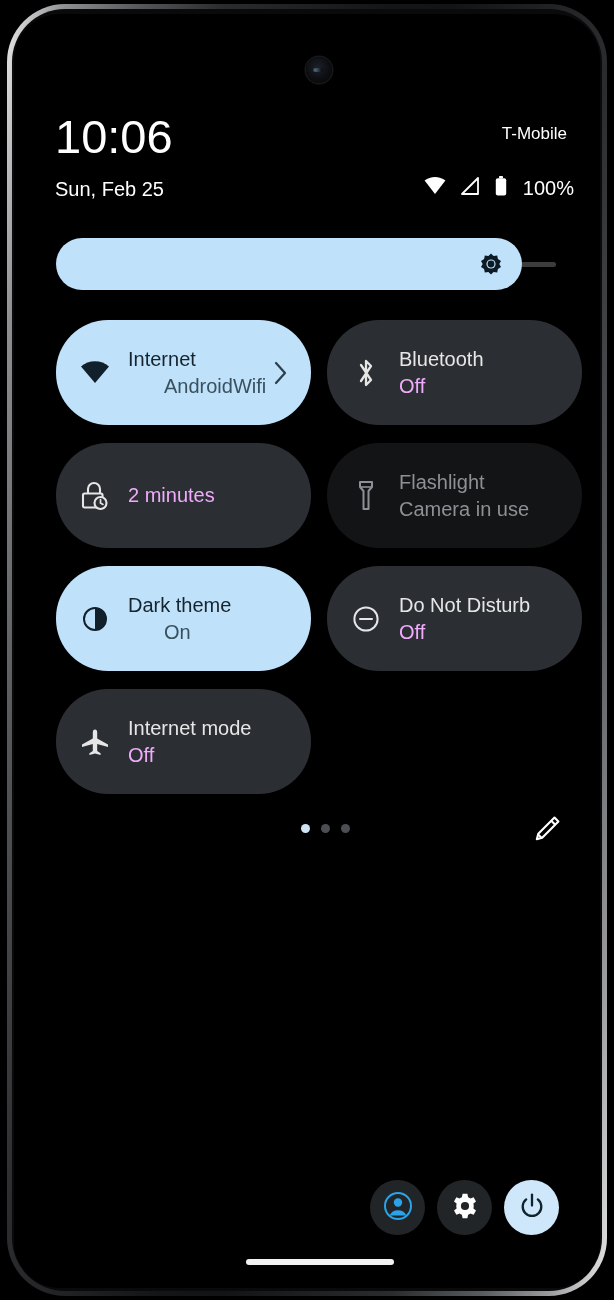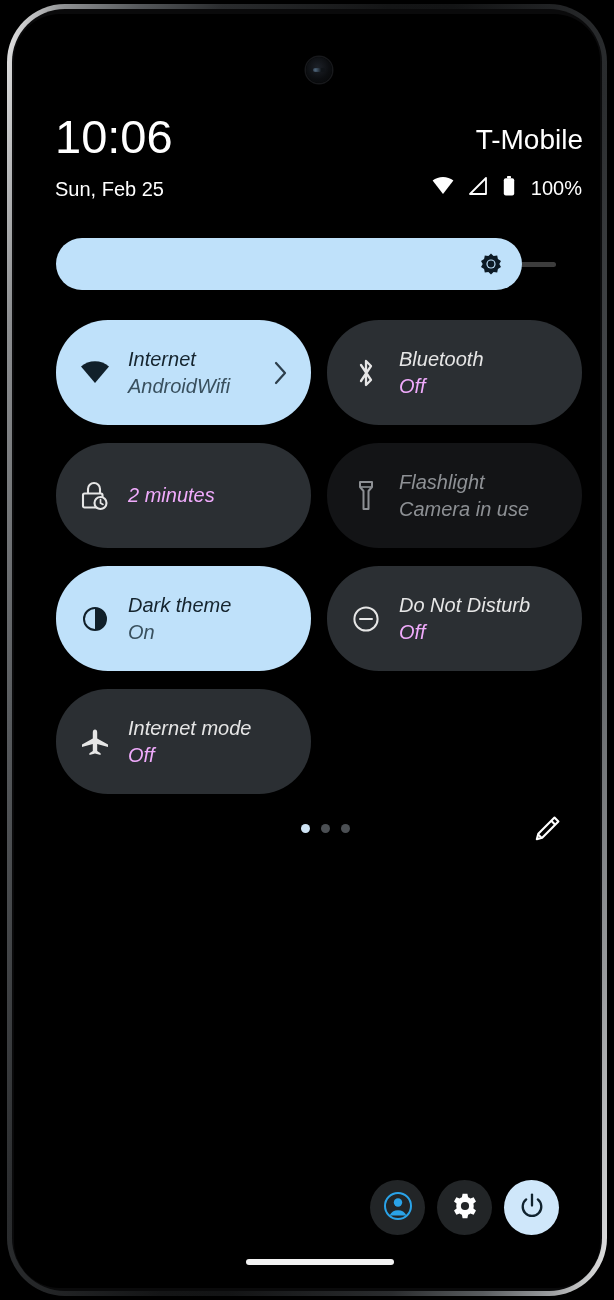--- a/index.html
+++ b/index.html
@@ -46,29 +46,29 @@
     opacity:.85;
   }
 
   
   .clock {
     position: absolute; left: 41px; top: 97px;
     font-size: 47px; font-weight: 400; color: #fff; letter-spacing: 0px;
     line-height: 52px;
   }
   .carrier {
-    position: absolute; right: 17px; top: 110px;
-    font-size: 28px; color: #fff;
+    position: absolute; right: 33px; top: 110px;
+    font-size: 17px; color: #fff;
   }
   .date {
     position: absolute; left: 41px; top: 164px;
     font-size: 20px; color: #fff;
   }
   .status-icons {
-    position: absolute; right: 18px; top: 162px;
+    position: absolute; right: 26px; top: 162px;
     display: flex; align-items: center; gap: 15px;
   }
   .status-icons .pct { font-size: 20px; color: #fff; margin-left: 1px; }
 
   
   .brightness-row {
     position: absolute; left: 42px; top: 224px; width: 500px; height: 52px;
   }
   .brightness-track {
     position: absolute; left: 0; top: 0; width: 500px; height: 52px;
@@ -87,41 +87,40 @@
 
   
   .tiles {
     position: absolute; left: 42px; top: 306px;
     width: 502px;
     display: grid;
     grid-template-columns: 255px 255px;
     grid-auto-rows: 105px;
     gap: 18px 16px;
     column-gap: 16px;
-    font-style: italic;
   }
   .tile {
     position: relative;
     border-radius: 52px;
     background: #2b2f33;
     display: flex; align-items: center;
     padding-left: 22px;
   }
   .tile.active { background: #bfe1fa; }
   .tile.disabled { background: #131416; }
   .tile-icon {
     width: 34px; height: 34px; flex: 0 0 34px;
     display: flex; align-items: center; justify-content: center;
     margin-right: 16px;
   }
   .tile-text { display: flex; flex-direction: column; justify-content: center; }
   .tile-title { font-size: 20px; line-height: 27px; color: #e6e6e6; }
   .tile-sub   { font-size: 20px; line-height: 27px; color: #f0abfc; }
   .tile.active .tile-title { color: #15242e; }
-  .tile.active .tile-sub   { color: #39505e; }
+  .tile.active .tile-sub   { color: #39505e; margin-left: 36px; }
   .tile.disabled .tile-title { color: #8d9094; }
   .tile.disabled .tile-sub   { color: #8d9094; }
   .tile-chevron {
     position: absolute; right: 22px; top: 50%; transform: translateY(-50%);
     width: 16px; height: 26px;
   }
 
   
   .page-dots {
     position: absolute; left: 287px; top: 810px;

